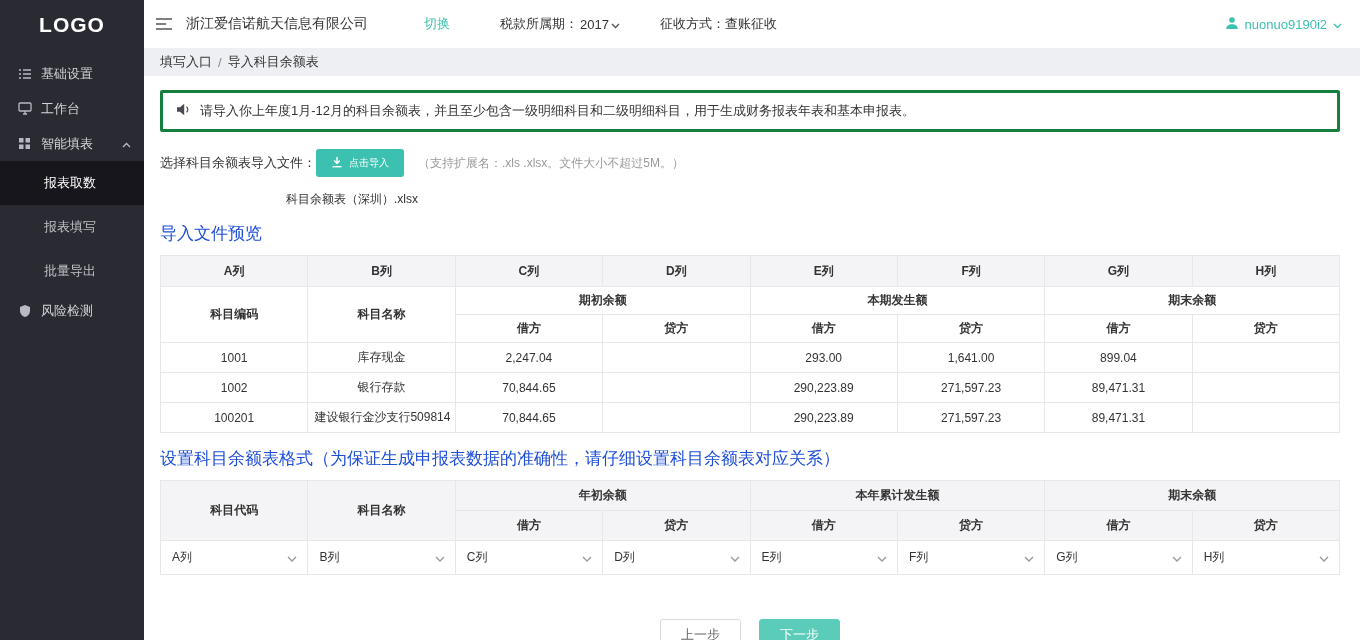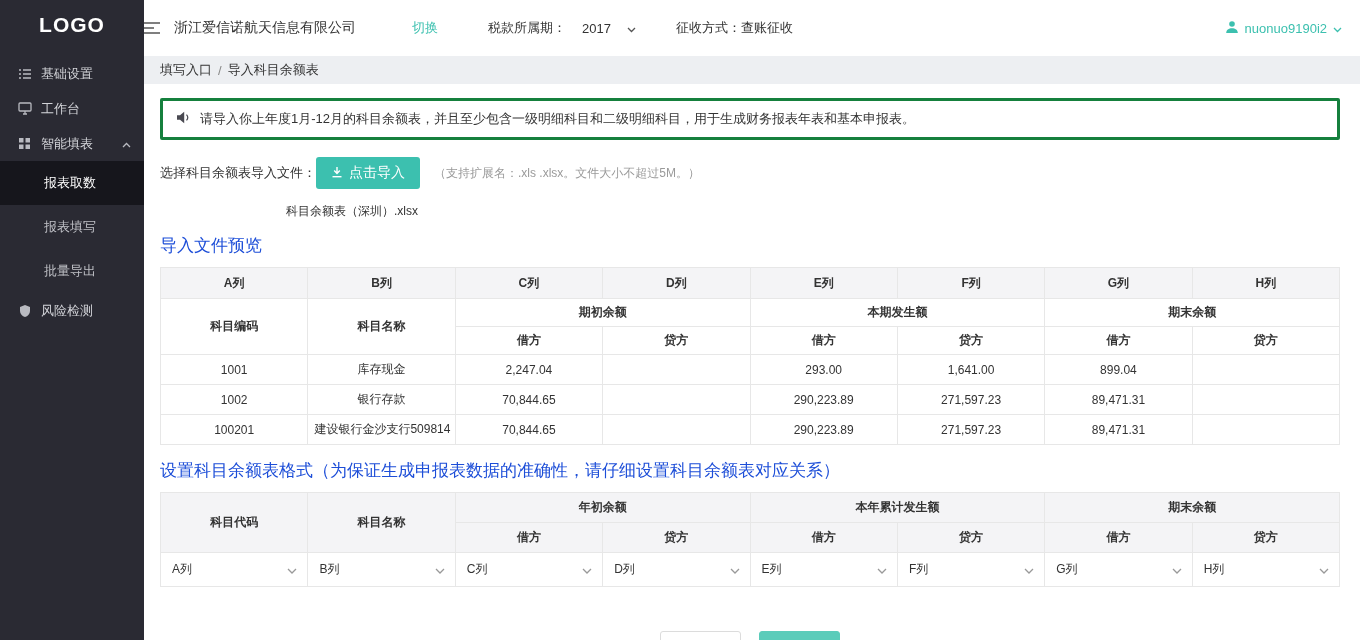--- a/index.html
+++ b/index.html
@@ -13,37 +13,37 @@
   .menu { padding-top:6px; }
   .menu-item { height:35px; display:flex; align-items:center; gap:9px; padding-left:17px; font-size:13px; color:#d3d4d9; cursor:pointer; }
   .menu-item .mi-icon { width:15px; display:flex; justify-content:center; }
   .menu-item .chev-up { margin-left:auto; margin-right:13px; }
   .submenu-item { height:44px; display:flex; align-items:center; padding-left:44px; font-size:13px; color:#bfc0c6; cursor:pointer; }
   .submenu-item.active { background:#16161c; color:#fff; }
 
   
   .main { flex:1; display:flex; flex-direction:column; background:#fff; min-width:0; }
 
-  .topbar { height:56px; display:flex; align-items:center; padding:0 18px 0 0; background:#fff; font-size:13px; flex-shrink:0; }
+  .topbar { height:48px; display:flex; align-items:center; padding:0 18px 0 12px; background:#fff; font-size:13px; flex-shrink:0; }
   .tb-burger { margin-right:14px; cursor:pointer; display:flex; align-items:center; }
   .tb-company { font-size:14px; color:#333; }
   .tb-switch { color:#3cc0af; margin-left:56px; cursor:pointer; }
-  .tb-period { margin-left:50px; display:flex; align-items:center; gap:16px; color:#333; cursor:pointer; }
+  .tb-period { margin-left:50px; display:flex; align-items:center; gap:2px; color:#333; cursor:pointer; }
   .tb-collection { margin-left:40px; color:#333; }
   .tb-user { margin-left:auto; display:flex; align-items:center; gap:6px; color:#3cc0af; cursor:pointer; }
 
   .breadcrumb { height:28px; background:#edeff2; display:flex; align-items:center; padding-left:16px; font-size:13px; color:#333; gap:6px; flex-shrink:0; }
   .bc-sep { color:#888; }
 
   .content { flex:1; padding:14px 20px 0 16px; overflow:hidden; }
 
   .notice { border:3px solid #15803d; border-radius:2px; display:flex; align-items:center; gap:9px; padding:9px 13px; font-size:13px; color:#333; background:#fff; }
 
   .upload-row { display:flex; align-items:center; margin-top:17px; font-size:13px; }
-  .btn-import { display:inline-flex; align-items:center; gap:6px; background:#3cc0af; color:#fff; border:none; font-size:14px; padding:7px 15px; border-radius:3px; cursor:pointer; font-family:inherit; }
+  .btn-import { display:inline-flex; align-items:center; gap:6px; background:#3cc0af; color:#fff; border:none; font-size:10px; padding:7px 15px; border-radius:3px; cursor:pointer; font-family:inherit; }
   .upload-hint { margin-left:14px; color:#9a9a9a; font-size:12px; }
   .filename { margin:14px 0 0 126px; font-size:12px; color:#333; }
 
   .section-label { margin:14px 0 10px; font-size:17px; color:#1d4ed8; }
 
   table { width:100%; border-collapse:collapse; table-layout:fixed; font-size:12px; color:#333; }
   th,td { border:1px solid #e7e7e7; text-align:center; padding:0 6px; overflow:hidden; white-space:nowrap; }
   .preview-table thead tr.col-row th { background:#f4f4f6; font-weight:bold; height:31px; }
   .preview-table thead tr.sub th { background:#fff; font-weight:bold; height:28px; }
   .preview-table tbody td { height:30px; background:#fff; }

